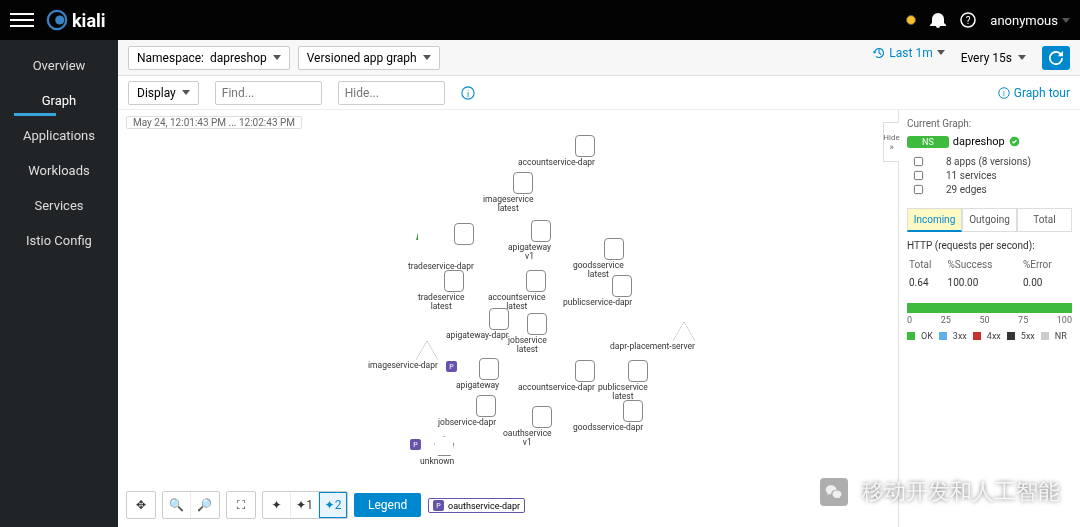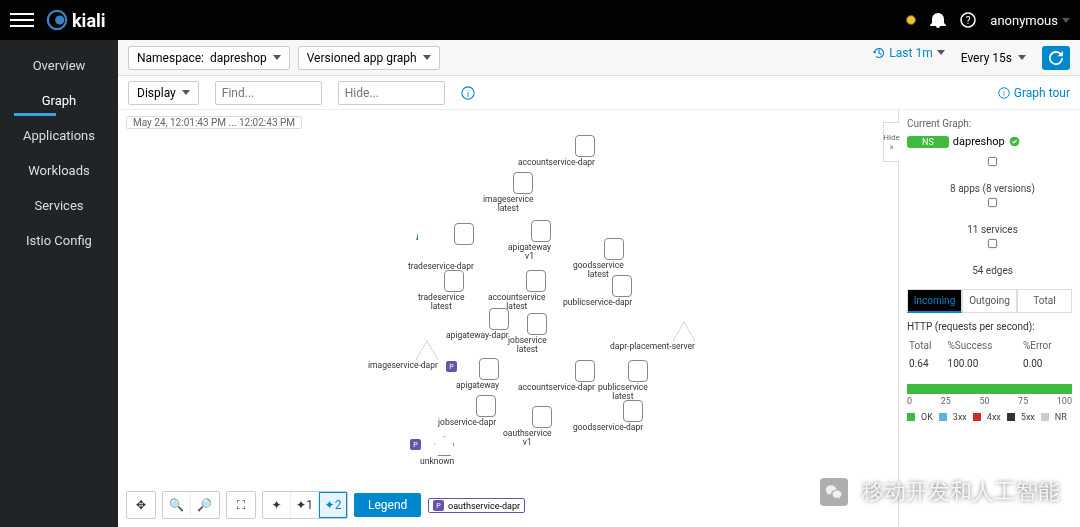--- a/index.html
+++ b/index.html
@@ -65,25 +65,25 @@
 .float-node { position: absolute; bottom: 14px; left: 310px; display: flex; align-items: center; gap: 4px; font-size: 9px; border: 1.5px solid #6753ac; padding: 1px 4px; border-radius: 2px; background: #fff; }
 .float-node .node-badge2 { width: 11px; height: 11px; background: #6753ac; color: #fff; font-size: 7px; border-radius: 2px; display: flex; align-items: center; justify-content: center; }
 
 
 .side-panel { width: 182px; border-left: 1px solid #e0e0e0; background: #fff; font-size: 11px; padding: 8px; display: flex; flex-direction: column; position: relative; }
 .hide-tab { position: absolute; left: -16px; top: 12px; width: 16px; height: 40px; border: 1px solid #ddd; border-right: none; background: #fff; font-size: 8px; display: flex; align-items: center; justify-content: center; writing-mode: vertical-rl; cursor: pointer; color: #666; }
 .panel-title { color: #666; font-size: 10px; margin-bottom: 6px; }
 .ns-badge { display: inline-block; background: #3eba3e; color: #fff; padding: 1px 15px; border-radius: 3px; font-size: 9px; }
 .ns-row { display: flex; align-items: center; gap: 4px; margin-bottom: 8px; }
 .ns-check { width: 11px; height: 11px; color: #3eba3e; }
-.stat-row { display: flex; align-items: center; gap: 16px; font-size: 10px; color: #444; margin-bottom: 3px; margin-left: 6px; flex-direction: column; }
+.stat-row { display: flex; align-items: flex-end; gap: 22px; font-size: 10px; color: #444; margin-bottom: 3px; margin-left: 6px; }
 .stat-icon { width: 11px; height: 11px; }
 .tabs { display: flex; border-bottom: 1px solid #ddd; margin-top: 10px; }
 .tab { flex: 1; padding: 5px 2px; text-align: center; font-size: 10px; color: #555; cursor: pointer; border: 1px solid #ddd; border-bottom: none; }
-.tab.active { color: #0088ce; border-bottom: 2px solid #0088ce; margin-bottom: -1px; background: #000000; }
+.tab.active { color: #0088ce; border-bottom: 2px solid #0088ce; margin-bottom: -1px; background: #fef9c3; }
 .http-title { font-size: 10px; color: #333; margin: 8px 0 4px; }
 .http-table { width: 100%; font-size: 10px; }
 .http-table th { text-align: left; font-weight: 400; color: #666; padding: 2px 0; }
 .http-table td { padding: 3px 0; color: #333; }
 .sparkbar { height: 10px; background: #3eba3e; margin: 10px 0 2px; }
 .axis { display: flex; justify-content: space-between; font-size: 9px; color: #666; }
 .legend-row { display: flex; gap: 6px; font-size: 9px; color: #444; margin-top: 6px; align-items: center; flex-wrap: wrap; }
 .lg-sq { width: 8px; height: 8px; display: inline-block; }
 
 
@@ -354,21 +354,21 @@
           <div class="stat-row">
             <svg class="stat-icon" viewBox="0 0 16 16" fill="none" stroke="#555" stroke-width="1.2">
               <rect x="2" y="2" width="12" height="12" rx="2"></rect>
             </svg>
             <span>11 services</span>
           </div>
           <div class="stat-row">
             <svg class="stat-icon" viewBox="0 0 16 16" fill="none" stroke="#555" stroke-width="1.2">
               <rect x="2" y="2" width="12" height="12" rx="2"></rect>
             </svg>
-            <span>54 edges</span>
+            <span>29 edges</span>
           </div>
         </div>
       <div class="tabs" id="ptabs">
           <div class="tab active">Incoming</div>
           <div class="tab">Outgoing</div>
           <div class="tab">Total</div>
         </div>
       <div class="http-title">HTTP (requests per second):</div>
       <table class="http-table">
         <tbody>

